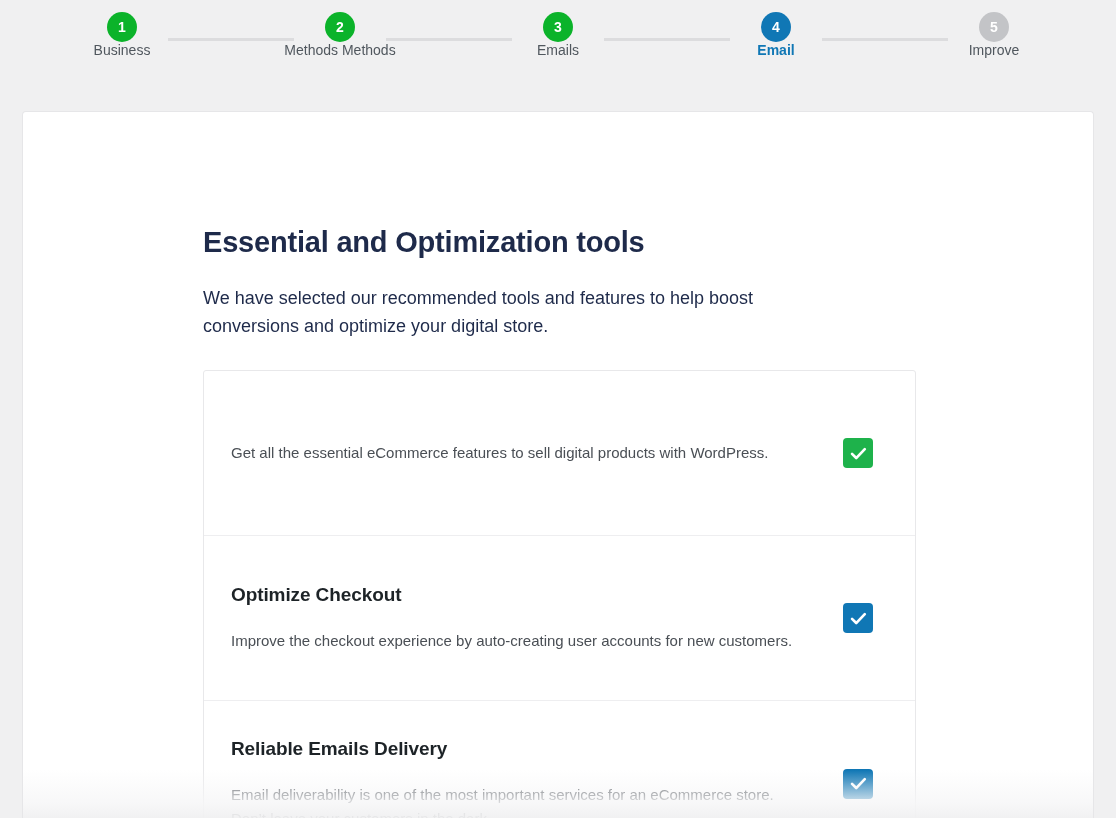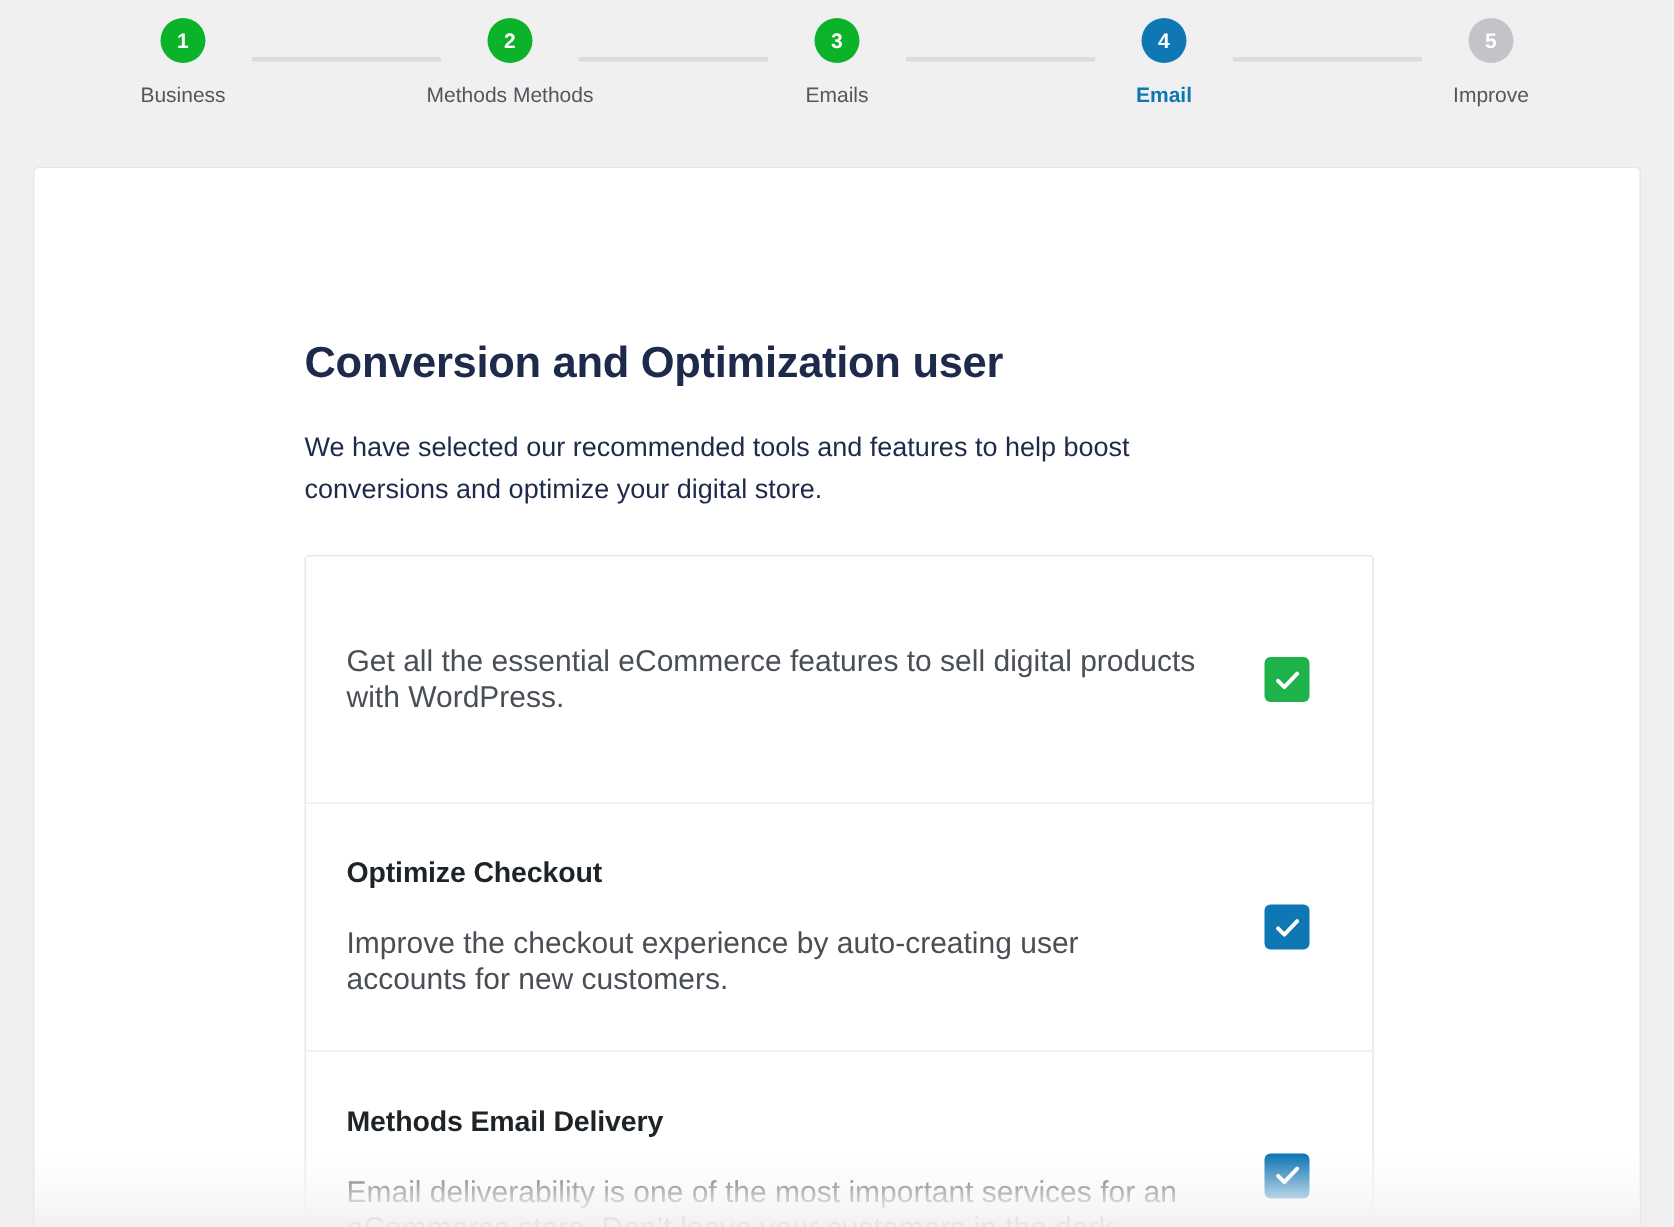--- a/index.html
+++ b/index.html
@@ -53,21 +53,20 @@
     font-weight: 700;
     line-height: 1;
     letter-spacing: 0.2px;
   }
 
   .step-bubble.done    { background: #0bb32a; }
   .step-bubble.current { background: #1077b5; }
   .step-bubble.todo    { background: #c3c4c7; }
 
   .step-label {
-    margin-top: 13px;
     font-size: 14px;
     line-height: 16px;
     color: #50575e;
     white-space: nowrap;
   }
   .step-label.current-label {
     color: #1077b5;
     font-weight: 700;
   }
 
@@ -141,21 +140,21 @@
   .feature-title {
     font-size: 19px;
     line-height: 24px;
     font-weight: 700;
     color: #1d2327;
     margin-bottom: 22px;
     letter-spacing: -0.1px;
   }
 
   .feature-desc {
-    font-size: 20px;
+    font-size: 15px;
     line-height: 24px;
     color: #4a4f55;
   }
 
   
   .checkbox {
     flex: 0 0 auto;
     width: 30px;
     height: 30px;
     border-radius: 4px;
@@ -228,21 +227,21 @@
       <div class="step-label">Improve</div>
     </div>
 
   </div>
 </div>
 
 <div class="panel">
   <div class="panel-inner">
     <div class="content">
 
-      <h1 class="page-title">Conversion and Optimization user</h1>
+      <h1 class="page-title">Essential and Optimization tools</h1>
       <p class="page-subtitle">We have selected our recommended tools and features to help boost conversions and optimize your digital store.</p>
 
       <div class="feature-list">
 
         <div class="feature-row">
           <div class="feature-text">
             <div class="feature-desc">Get all the essential eCommerce features to sell digital products with WordPress.</div>
           </div>
           <div class="checkbox green">
             <span>
@@ -262,21 +261,21 @@
             <span>
               <svg width="19" height="19" viewBox="0 0 20 20" aria-hidden="true">
                 <path d="M3.2 10.4 L7.6 14.8 L16.6 5.4" fill="none" stroke="#ffffff" stroke-width="2.8" stroke-linecap="round" stroke-linejoin="round"></path>
               </svg>
             </span>
           </div>
         </div>
 
         <div class="feature-row">
           <div class="feature-text">
-            <div class="feature-title">Methods Email Delivery</div>
+            <div class="feature-title">Reliable Emails Delivery</div>
             <div class="feature-desc">Email deliverability is one of the most important services for an eCommerce store. Don’t leave your customers in the dark.</div>
           </div>
           <div class="checkbox blue">
             <span>
               <svg width="19" height="19" viewBox="0 0 20 20" aria-hidden="true">
                 <path d="M3.2 10.4 L7.6 14.8 L16.6 5.4" fill="none" stroke="#ffffff" stroke-width="2.8" stroke-linecap="round" stroke-linejoin="round"></path>
               </svg>
             </span>
           </div>
         </div>

